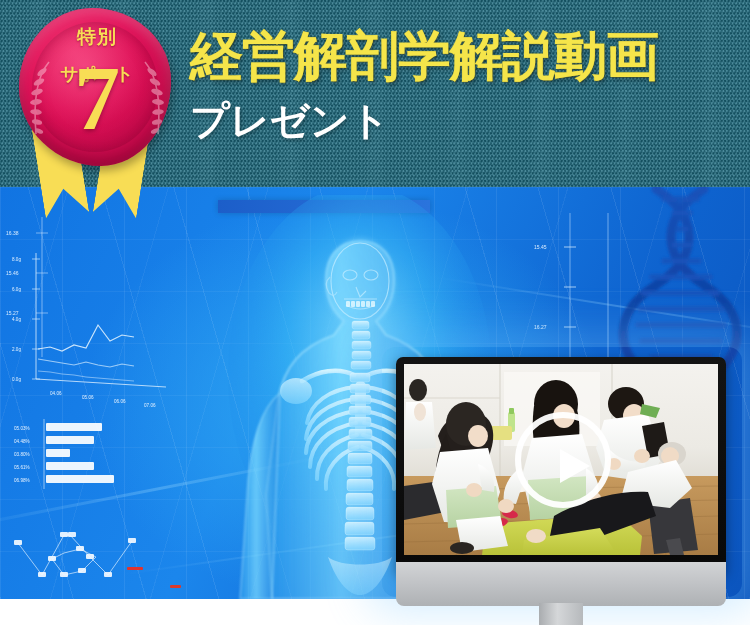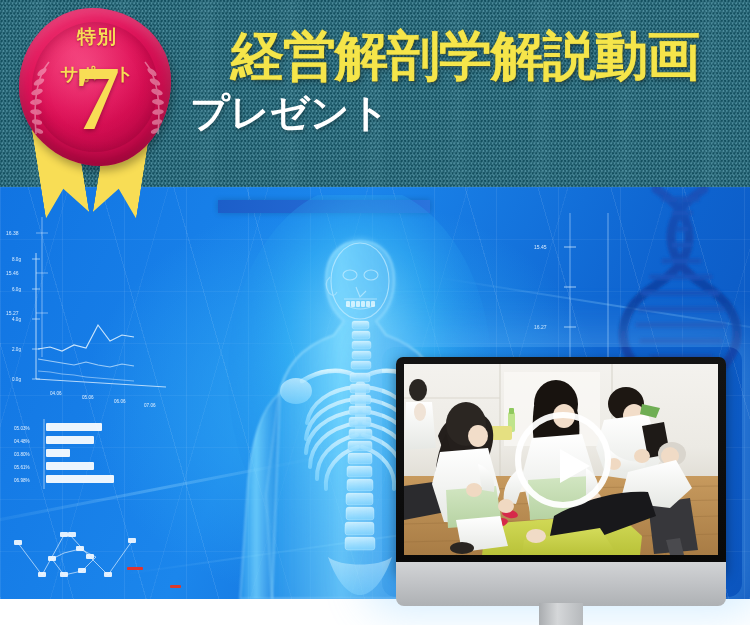--- a/index.html
+++ b/index.html
@@ -55,24 +55,23 @@
   #title-block{
     position:absolute;left:190px;top:26px;width:560px;z-index:6;
   }
   .title-main{
     font-size:53px;line-height:60px;font-weight:bold;
     color:#f5e54a;letter-spacing:-1px;white-space:nowrap;
     text-shadow:
       0 0 1px #c9b72a,
       1px 1px 0 rgba(60,45,0,.25),
       2px 3px 5px rgba(0,0,0,.30);
-    margin-left: 41px;
   }
   .title-sub{
-    margin-top:4px;
+    margin-top:12px;
     font-size:39px;line-height:46px;font-weight:bold;
     color:#ffffff;letter-spacing:0px;white-space:nowrap;
     text-shadow:1px 2px 4px rgba(0,0,0,.30);
   }
 
   
   #seal-wrap{position:absolute;left:8px;top:2px;width:178px;height:235px;z-index:8;}
   .ribbon-tail{
     position:absolute;width:44px;height:96px;background:#f8dd55;z-index:1;
     box-shadow:0 2px 4px rgba(0,0,0,.20);

